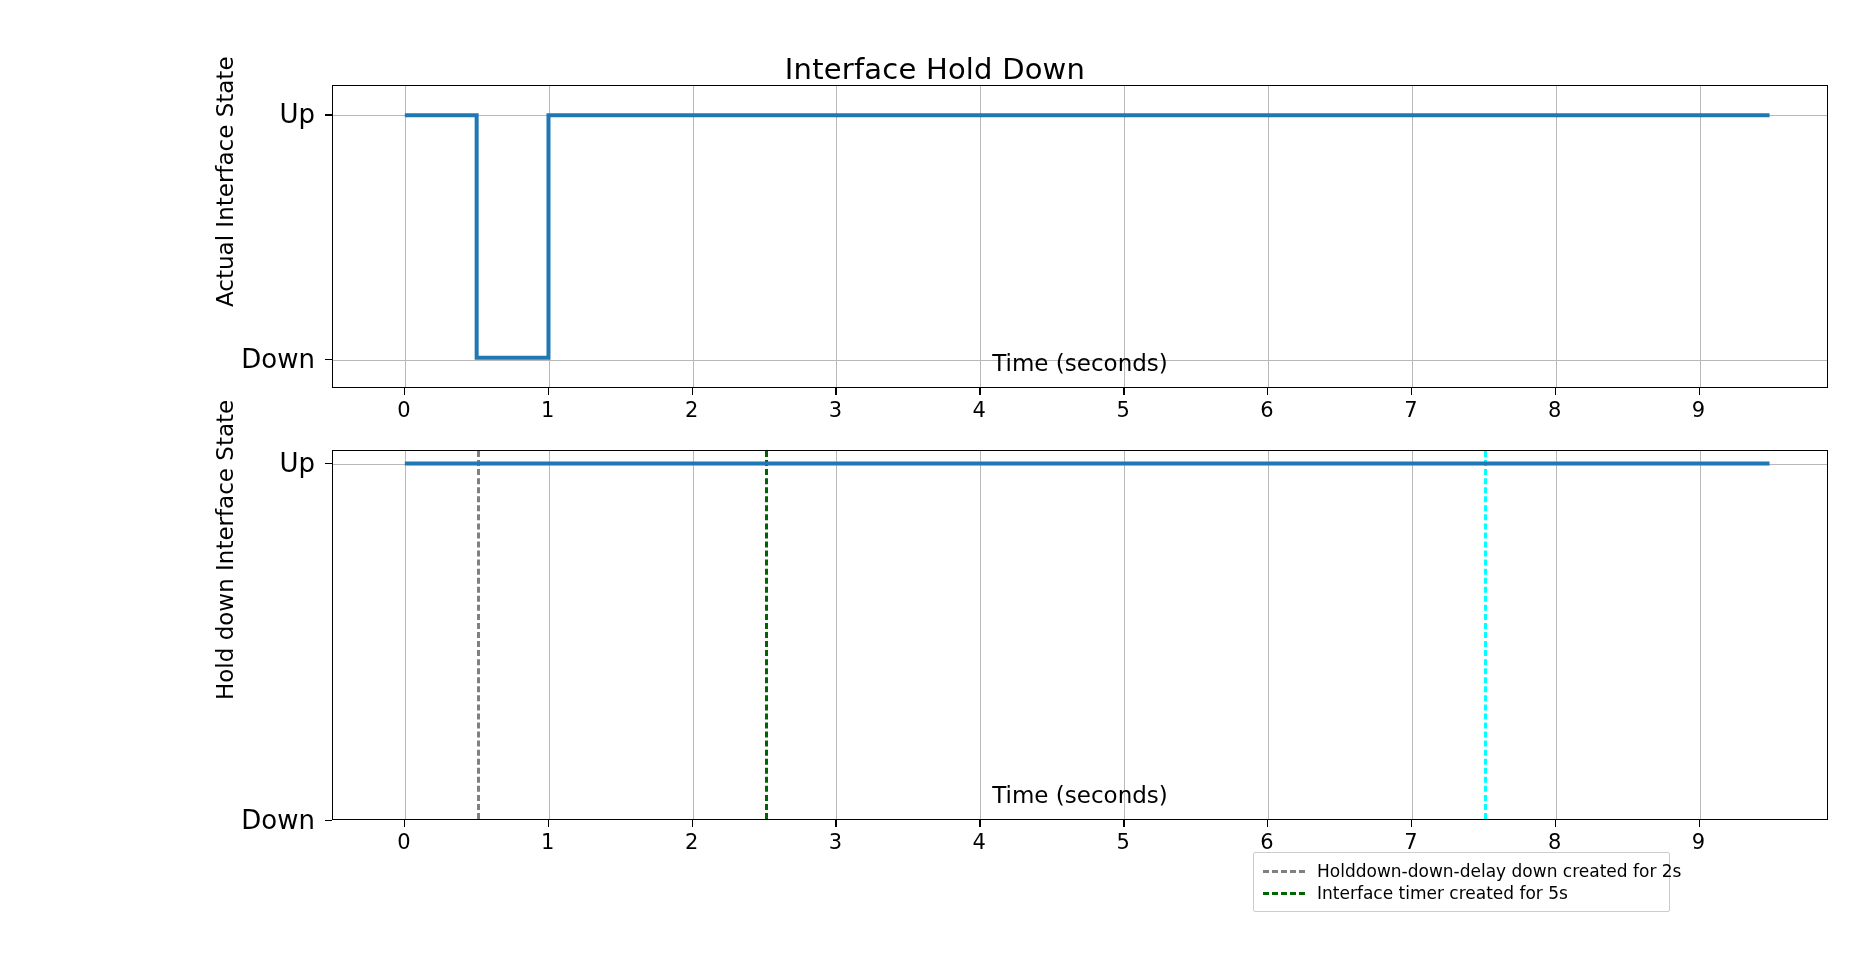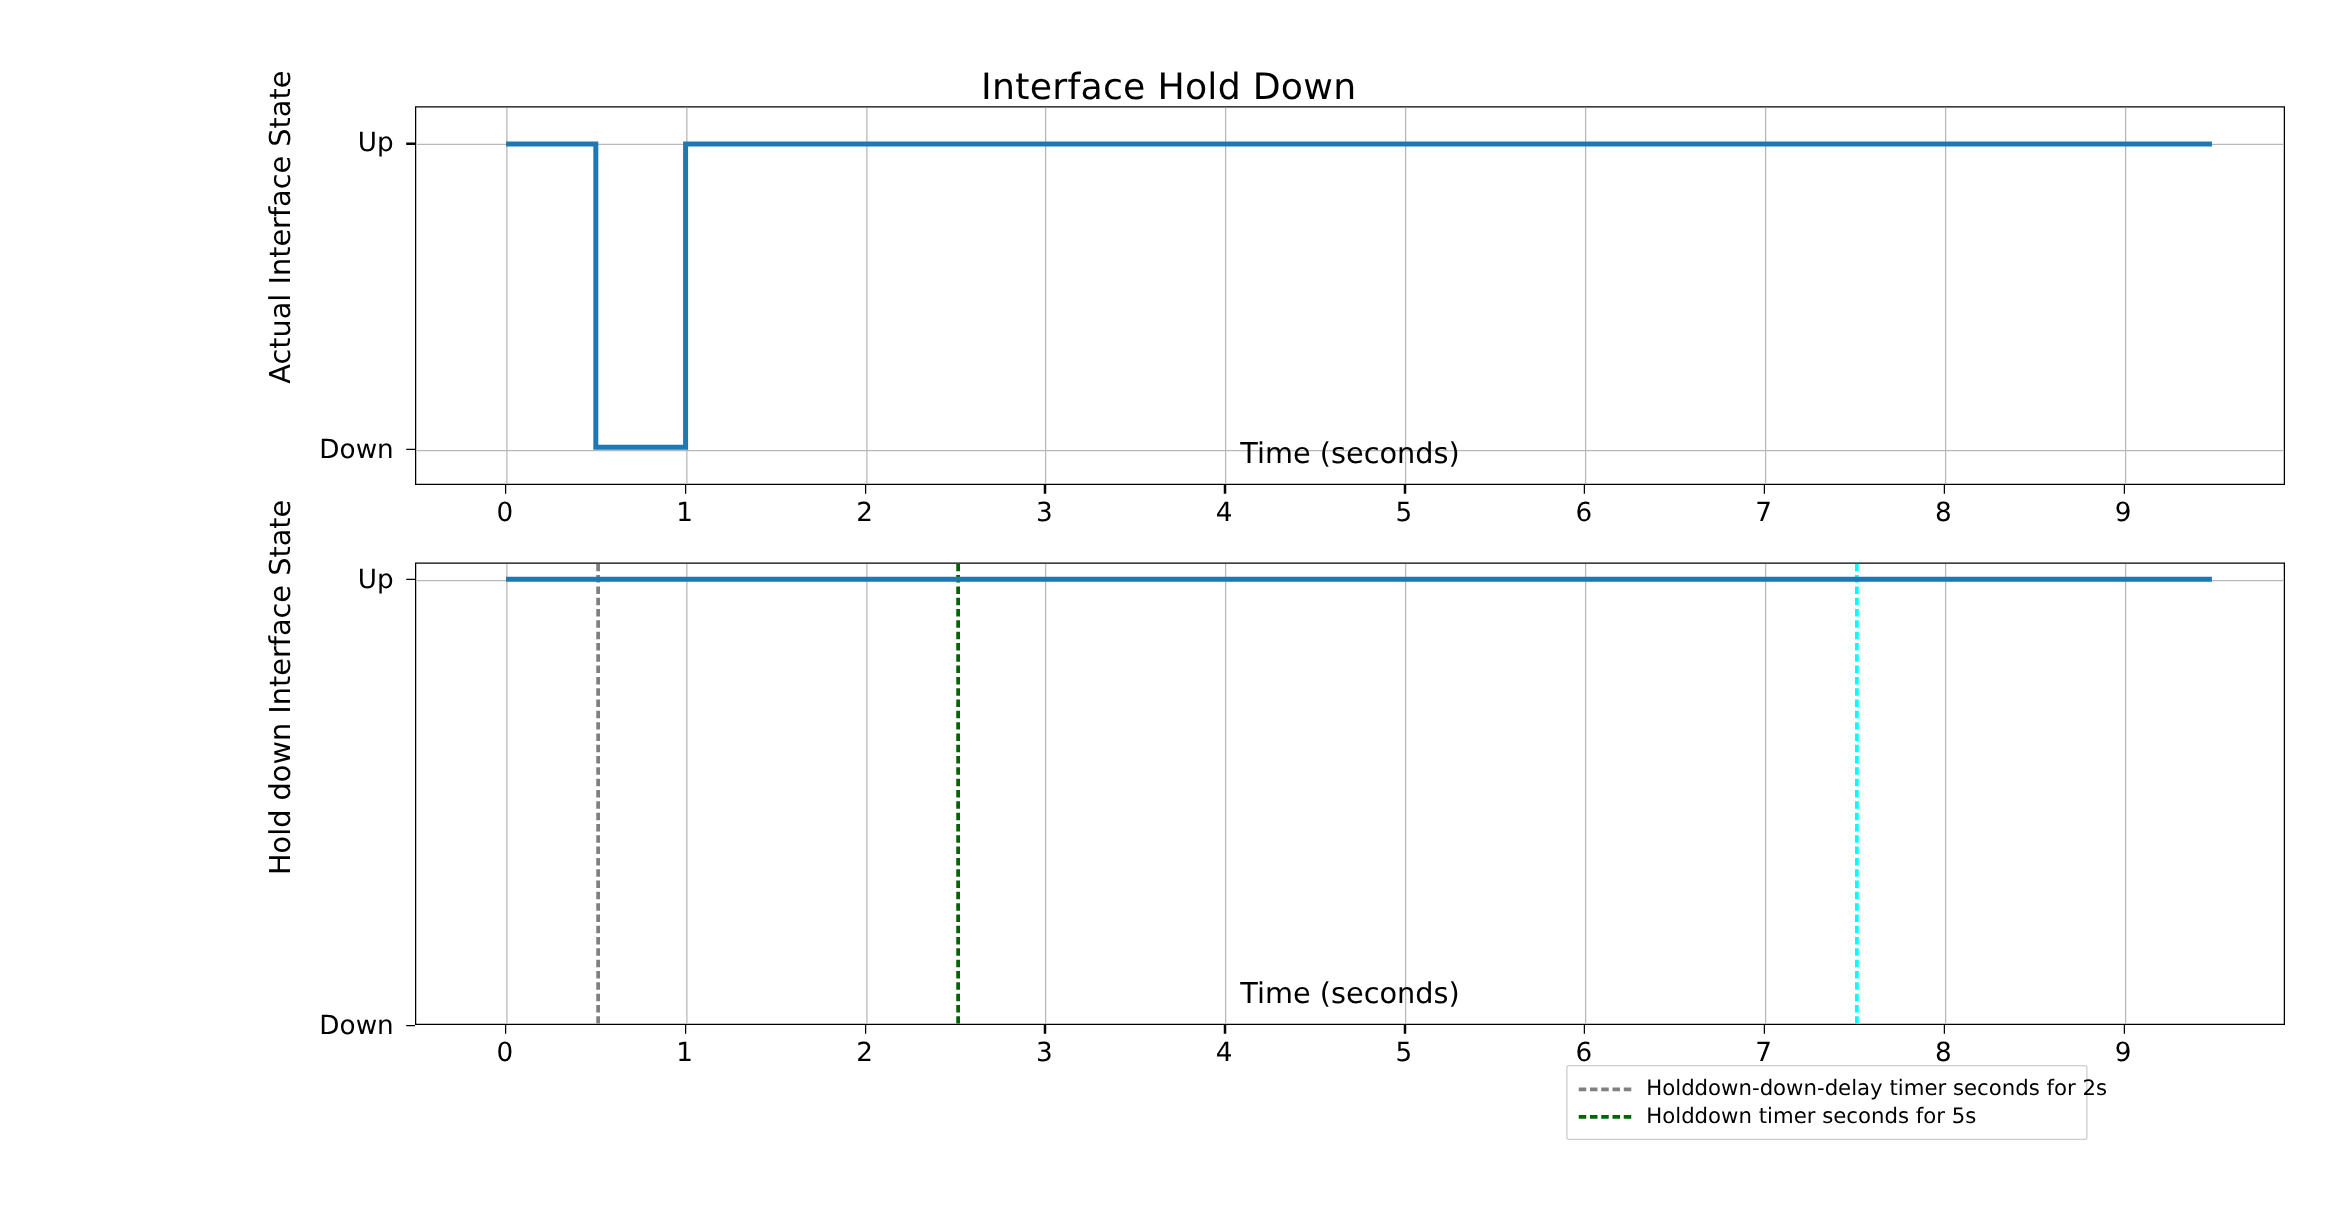--- a/index.html
+++ b/index.html
@@ -23,21 +23,21 @@
   .series{position:absolute;left:0;top:0;right:0;bottom:0;}
   .series svg{display:block;width:100%;height:100%;overflow:visible;}
 
   
   .xtick{position:absolute;width:1.4px;height:7px;background:#000;}
   .ytick{position:absolute;height:1.4px;width:7px;background:#000;}
 
   
   .xticklabel{position:absolute;font-size:21px;line-height:24px;text-align:center;
               width:70px;color:#000;}
-  .yticklabel{position:absolute;font-size:21px;line-height:24px;text-align:right;
+  .yticklabel{position:absolute;font-size:26px;line-height:24px;text-align:right;
               width:120px;color:#000;}
 
   
   .xlabel{position:absolute;font-size:23px;line-height:26px;text-align:center;color:#000;}
   .ylabel{position:absolute;font-size:23px;line-height:26px;color:#000;
           transform-origin:0 0;transform:rotate(-90deg);white-space:nowrap;}
 
   
   .vmarker{position:absolute;top:0;bottom:0;width:0;border-left-width:3px;
            border-left-style:dashed;}
@@ -156,21 +156,21 @@
       <div class="yticklabel" style="left: 195px; top: 808px;">Down</div>
       <div class="ytick" style="left: 325px; top: 462.512px;"></div>
       <div class="yticklabel" style="left: 195px; top: 450.512px;">Up</div>
     </div>
   <div class="ylabel" id="ylabel-bottom" style="left:212px;top:700px;">Hold down Interface State</div>
   <div class="xlabel" id="xlabel-bottom" style="left:332px;top:782px;width:1496px;">Time (seconds)</div>
 
   <div class="legend" id="legend-box" style="left:1253px;top:852px;width:417px;">
       <div class="legend-row">
         <span class="legend-sample" style="--c: #808080;"></span>
-        <span class="legend-label">Holddown-down-delay timer seconds for 2s</span>
+        <span class="legend-label">Holddown-down-delay down created for 2s</span>
       </div>
       <div class="legend-row">
         <span class="legend-sample" style="--c: #006400;"></span>
-        <span class="legend-label">Holddown timer seconds for 5s</span>
+        <span class="legend-label">Interface timer created for 5s</span>
       </div>
     </div>
 
 </div>
 
 </body></html>

